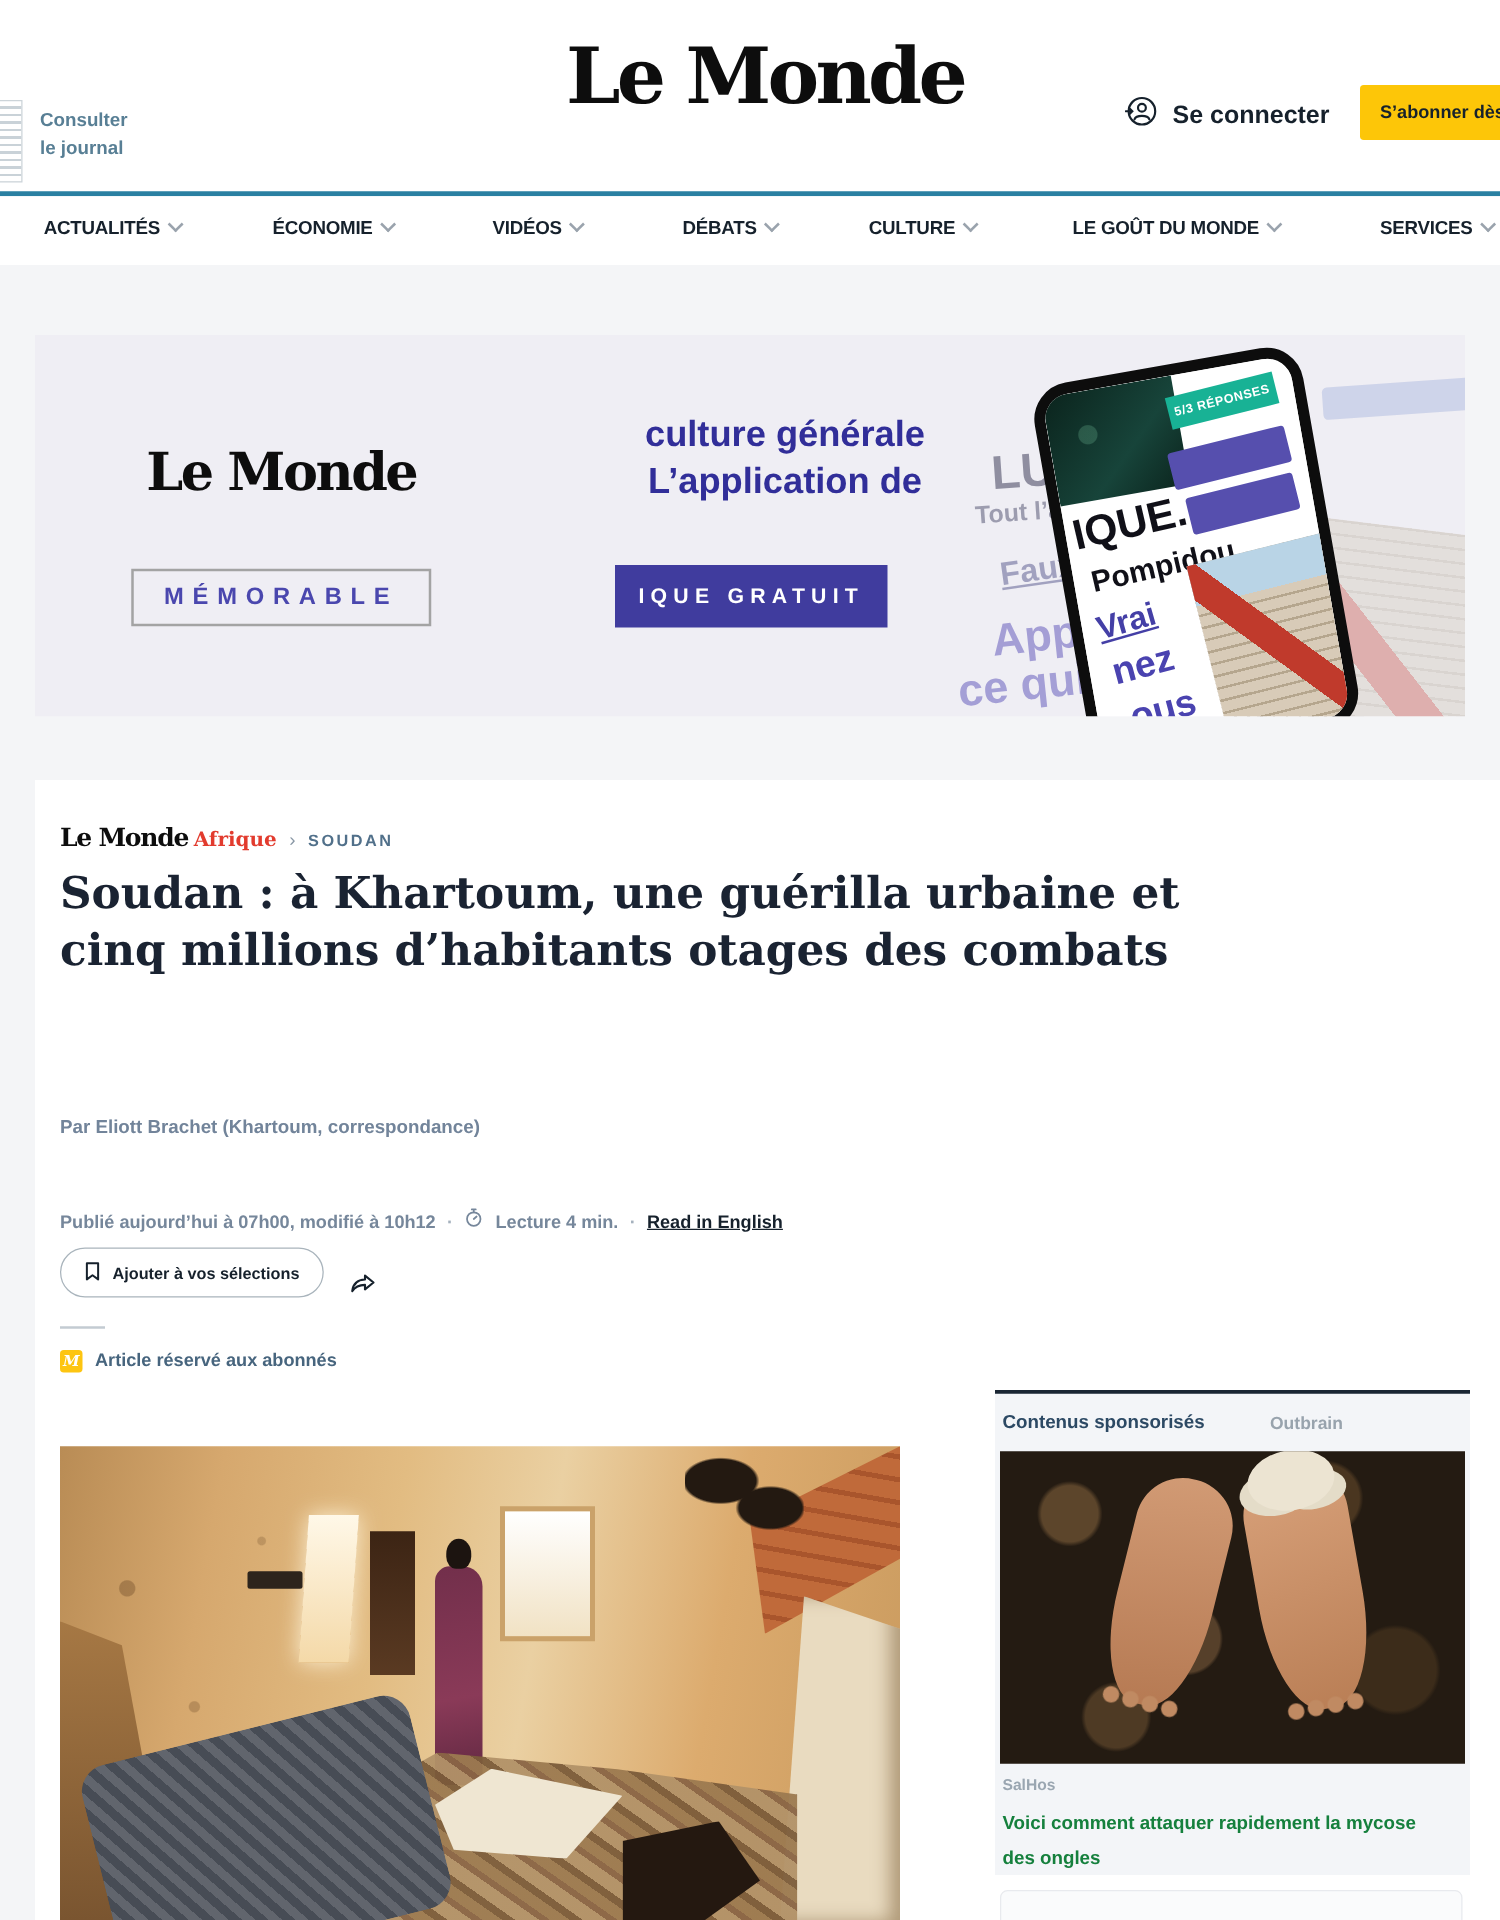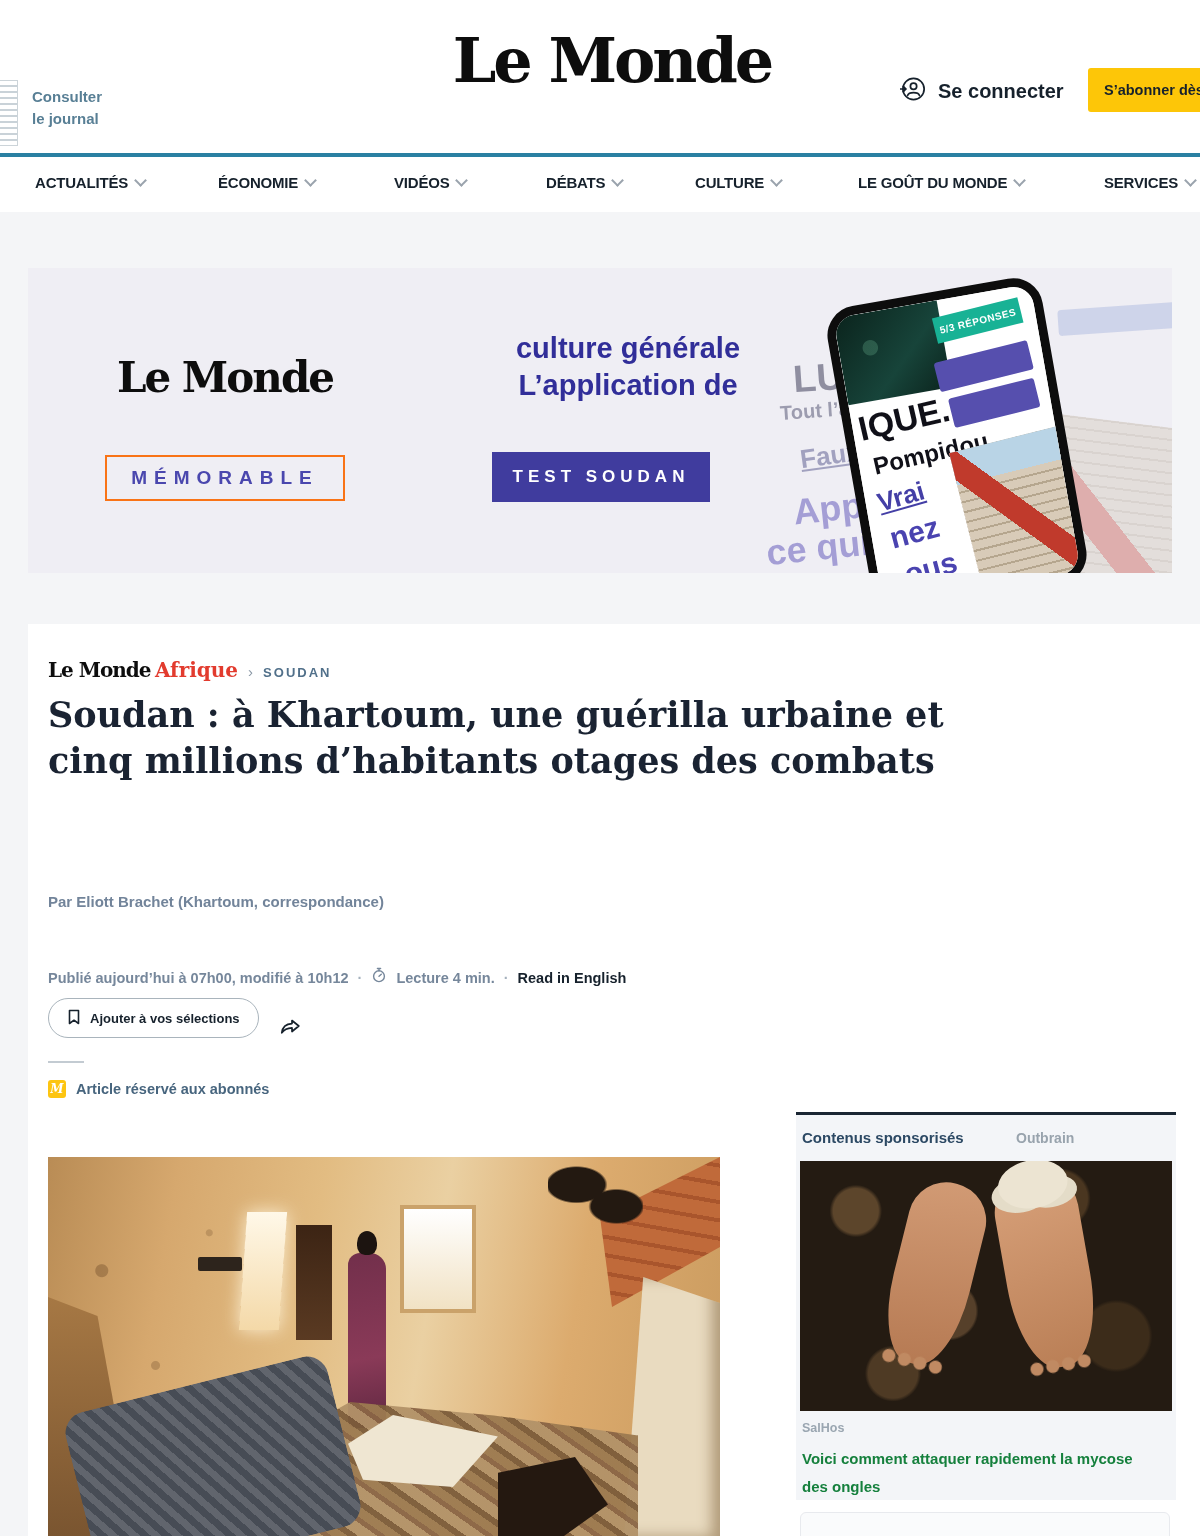--- a/index.html
+++ b/index.html
@@ -28,21 +28,21 @@
     white-space:nowrap;cursor:pointer;}
   .chev{display:inline-block;width:7px;height:7px;border-right:2px solid #9aa3ad;border-bottom:2px solid #9aa3ad;
     transform:rotate(45deg);margin-left:8px;vertical-align:3px;}
 
   
   .grayband{position:absolute;left:0;top:212px;width:1200px;height:412px;background:#f4f5f7;}
   .leftgutter{position:absolute;left:0;top:624px;width:28px;height:912px;background:#f4f5f7;}
   .banner{position:absolute;left:28px;top:268px;width:1144px;height:305px;background:#efeef4;overflow:hidden;cursor:pointer;}
   .b-logo{position:absolute;left:77px;top:85px;width:240px;text-align:center;
     font-family:"DejaVu Serif",serif;font-weight:700;font-size:42px;letter-spacing:-2px;color:#0d0d0d;}
-  .b-memorable{position:absolute;left:77px;top:187px;width:236px;height:42px;border:2px solid #f97316;
+  .b-memorable{position:absolute;left:77px;top:187px;width:236px;height:42px;border:2px solid #a3a3a3;
     color:#4a47ae;font-size:19px;font-weight:700;letter-spacing:7px;display:flex;align-items:center;justify-content:center;}
   .b-head{position:absolute;left:425px;top:62px;width:350px;text-align:center;
     font-size:29px;line-height:37px;font-weight:800;color:#312e99;}
   .b-cta{position:absolute;left:464px;top:184px;width:218px;height:50px;background:#403c9e;color:#fff;
     font-size:17px;font-weight:700;letter-spacing:5px;display:flex;align-items:center;justify-content:center;cursor:pointer;}
   .bgtxt{position:absolute;font-weight:800;color:#31314e;}
   .bg-ludique{left:765px;top:84px;font-size:38px;opacity:.5;transform:rotate(-4deg);}
   .bg-tout{left:752px;top:130px;font-size:20px;font-weight:700;color:#3a3a5c;opacity:.45;transform:rotate(-4deg);}
   .bg-faux{left:772px;top:172px;font-size:26px;font-weight:700;color:#56568c;opacity:.5;text-decoration:underline;transform:rotate(-8deg);}
   .bg-apprenez{left:765px;top:215px;font-size:36px;color:#5b51b8;opacity:.5;transform:rotate(-6deg);}
@@ -73,31 +73,31 @@
     background:
       linear-gradient(50deg,transparent 40%,#c03a2c 40%,#c03a2c 52%,transparent 52%),
       linear-gradient(#b9d4e6 0 22%,transparent 22%),
       repeating-linear-gradient(0deg,#d8cbb8 0 8px,#b5a68e 8px 10px),
       repeating-linear-gradient(90deg,transparent 0 8px,rgba(90,70,50,.4) 8px 10px);}
 
   
   .sheet{position:absolute;left:28px;top:624px;width:1172px;height:912px;background:#fff;}
   .crumb{position:absolute;left:20px;top:34px;display:flex;align-items:baseline;gap:10px;}
   .crumb-brand{font-family:"DejaVu Serif",serif;font-weight:700;font-size:20px;letter-spacing:-1px;color:#0d0d0d;cursor:pointer;}
-  .crumb-region{font-family:"DejaVu Serif",serif;font-weight:700;font-size:20px;color:#e23b2e;}
+  .crumb-region{font-family:"DejaVu Serif",serif;font-weight:700;font-size:16px;color:#e23b2e;}
   .crumb-sep{color:#8a98a6;font-size:15px;}
   .crumb-section{font-size:13px;font-weight:700;letter-spacing:2px;color:#51708a;cursor:pointer;}
   .title{position:absolute;left:20px;top:68px;width:960px;font-family:"DejaVu Serif",serif;
     font-weight:700;font-size:35px;line-height:46px;color:#1a2332;}
   .subtitle{position:absolute;left:20px;top:188px;width:950px;font-size:18px;line-height:27px;font-weight:700;color:#1a2332;}
   .byline{position:absolute;left:20px;top:269px;font-size:15px;font-weight:600;color:#72849a;}
   .meta{position:absolute;left:20px;top:326px;display:flex;align-items:flex-end;gap:9px;
     font-size:14.5px;font-weight:600;color:#76879b;}
   .meta .sep{color:#a5b1bd;}
-  .read-en{color:#16212c;cursor:pointer;margin-top:20px;}
+  .read-en{color:#16212c;text-decoration:underline;cursor:pointer;margin-top:20px;}
   .actions{position:absolute;left:20px;top:374px;display:flex;align-items:flex-end;gap:20px;}
   .pill{display:inline-flex;align-items:center;gap:9px;height:40px;padding:0 18px;border:1px solid #a9b4bc;
     border-radius:20px;background:#fff;font-family:"Liberation Sans",sans-serif;
     font-size:13px;font-weight:700;color:#16212c;cursor:pointer;}
   .sharebtn{background:none;border:0;padding:0;cursor:pointer;line-height:0;}
   .divider{position:absolute;left:20px;top:437px;width:36px;height:2px;background:#c3cbd2;}
   .reserved{position:absolute;left:20px;top:456px;display:flex;align-items:center;gap:10px;}
   .rbadge{width:18px;height:18px;background:#fdc511;border-radius:3px;color:#fff;
     font-family:"DejaVu Serif",serif;font-style:italic;font-weight:700;font-size:12px;
     display:flex;align-items:center;justify-content:center;}
@@ -212,21 +212,21 @@
   <div class="grayband"></div>
   <div class="leftgutter"></div>
 
   <div class="banner">
     <div class="b-logo">Le Monde</div>
     <div class="b-memorable">MÉMORABLE</div>
     <div class="b-head">
       <div>culture générale</div>
       <div>L’application de</div>
     </div>
-    <div class="b-cta">TEST SOUDAN</div>
+    <div class="b-cta">IQUE GRATUIT</div>
 
     <div class="bgtxt bg-ludique">LUDIQUE.</div>
     <div class="bgtxt bg-tout">Tout l’art de</div>
     <div class="bgtxt bg-faux">Faux</div>
     <div class="bgtxt bg-apprenez">Apprenez</div>
     <div class="bgtxt bg-cequi">ce qui vous</div>
     <div class="abs bg-pill"></div>
     <div class="abs bg-pic"></div>
 
     <div class="phone">

